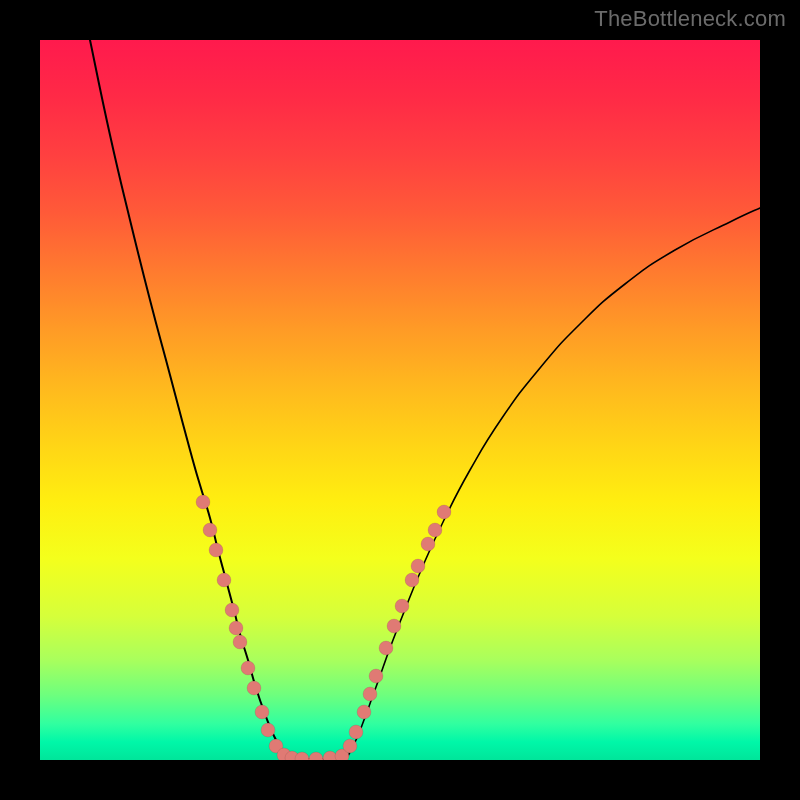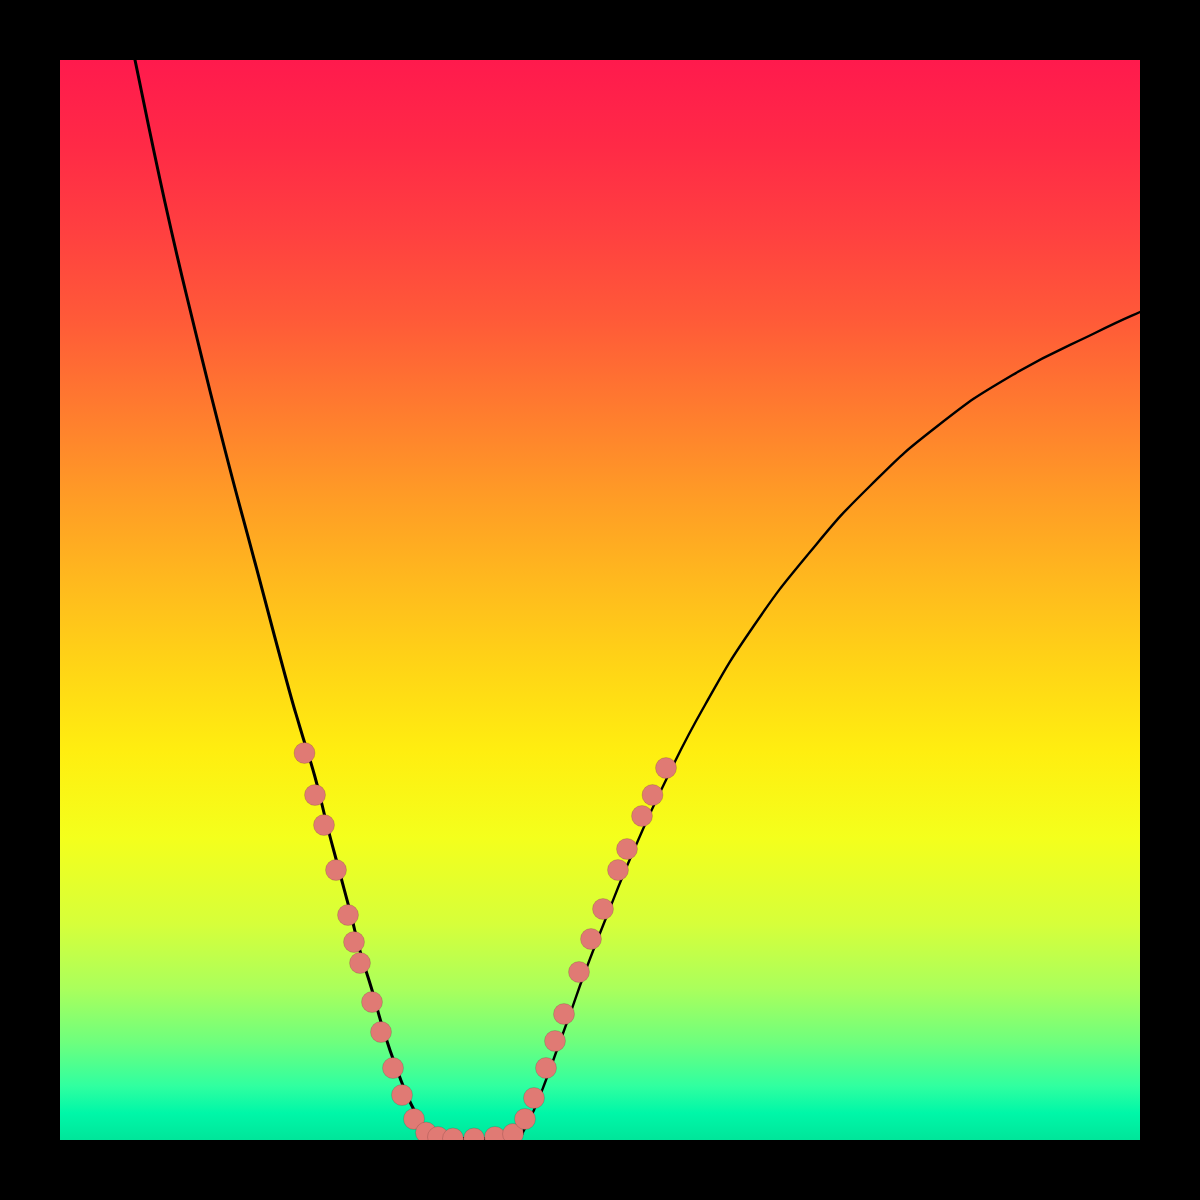--- a/index.html
+++ b/index.html
@@ -75,20 +75,21 @@
     fill: #e07a74;
     stroke: rgba(0,0,0,0.15);
     stroke-width: 0.6;
   }
 </style>
 </head>
 <body>
 
 <div class="frame">
 
+  <div class="watermark">TheBottleneck.com</div>
 
   <div class="plot">
     <svg class="curve-layer" viewBox="0 0 720 720">
       <path class="curve-path" id="path-left" d="M 50 0 C 55 23.75, 60 50, 70 95 C 80 140, 80 138.75, 90 180 C 100 221.25, 100 221.25, 110 260 C 120 298.75, 120 297.5, 130 335 C 140 372.5, 142.5 382.5, 150 410 C 157.5 437.5, 155 428, 160 445 C 165 462, 165.5 461.75, 170 478 C 174.5 494.25, 174 494.5, 178 510 C 182 525.5, 182 525, 186 540 C 190 555, 190.5 556.5, 194 570 C 197.5 583.5, 196.5 581.5, 200 594 C 203.5 606.5, 204 606.5, 208 620 C 212 633.5, 211.75 634.5, 216 648 C 220.25 661.5, 220.5 662, 225 674 C 229.5 686, 229 685.5, 234 696 C 239 706.5, 242.25 711, 245 716"></path>
       <path class="curve-path" id="path-trough" d="M 245 716 C 246.75 716.5, 248.25 717.25, 252 718 C 255.75 718.75, 255 718.75, 260 719 C 265 719.25, 265.5 719, 272 719 C 278.5 719, 279.5 719.25, 286 719 C 292.5 718.75, 292.5 718.75, 298 718 C 303.5 717.25, 305.5 716.5, 308 716"></path>
       <path class="curve-path right" id="path-right" d="M 308 716 C 310 712, 312 709, 316 700 C 320 691, 320 690.5, 324 680 C 328 669.5, 328 669, 332 658 C 336 647, 335.5 648.5, 340 636 C 344.5 623.5, 344 624, 350 608 C 356 592, 356 592, 364 572 C 372 552, 372 551, 382 528 C 392 505, 392 504.5, 404 480 C 416 455.5, 415.5 455.5, 430 430 C 444.5 404.5, 444.5 403.5, 462 378 C 479.5 352.5, 480.5 351.5, 500 328 C 519.5 304.5, 518.75 305, 540 284 C 561.25 263, 561.25 262.5, 585 244 C 608.75 225.5, 608.75 225.5, 635 210 C 661.25 194.5, 668.75 192.5, 690 182 C 711.25 171.5, 712.5 171.5, 720 168"></path>
       <g id="dots-group">
           <circle cx="163" cy="462" r="7" class="dot"></circle>
           <circle cx="170" cy="490" r="7" class="dot"></circle>
           <circle cx="176" cy="510" r="7" class="dot"></circle>

